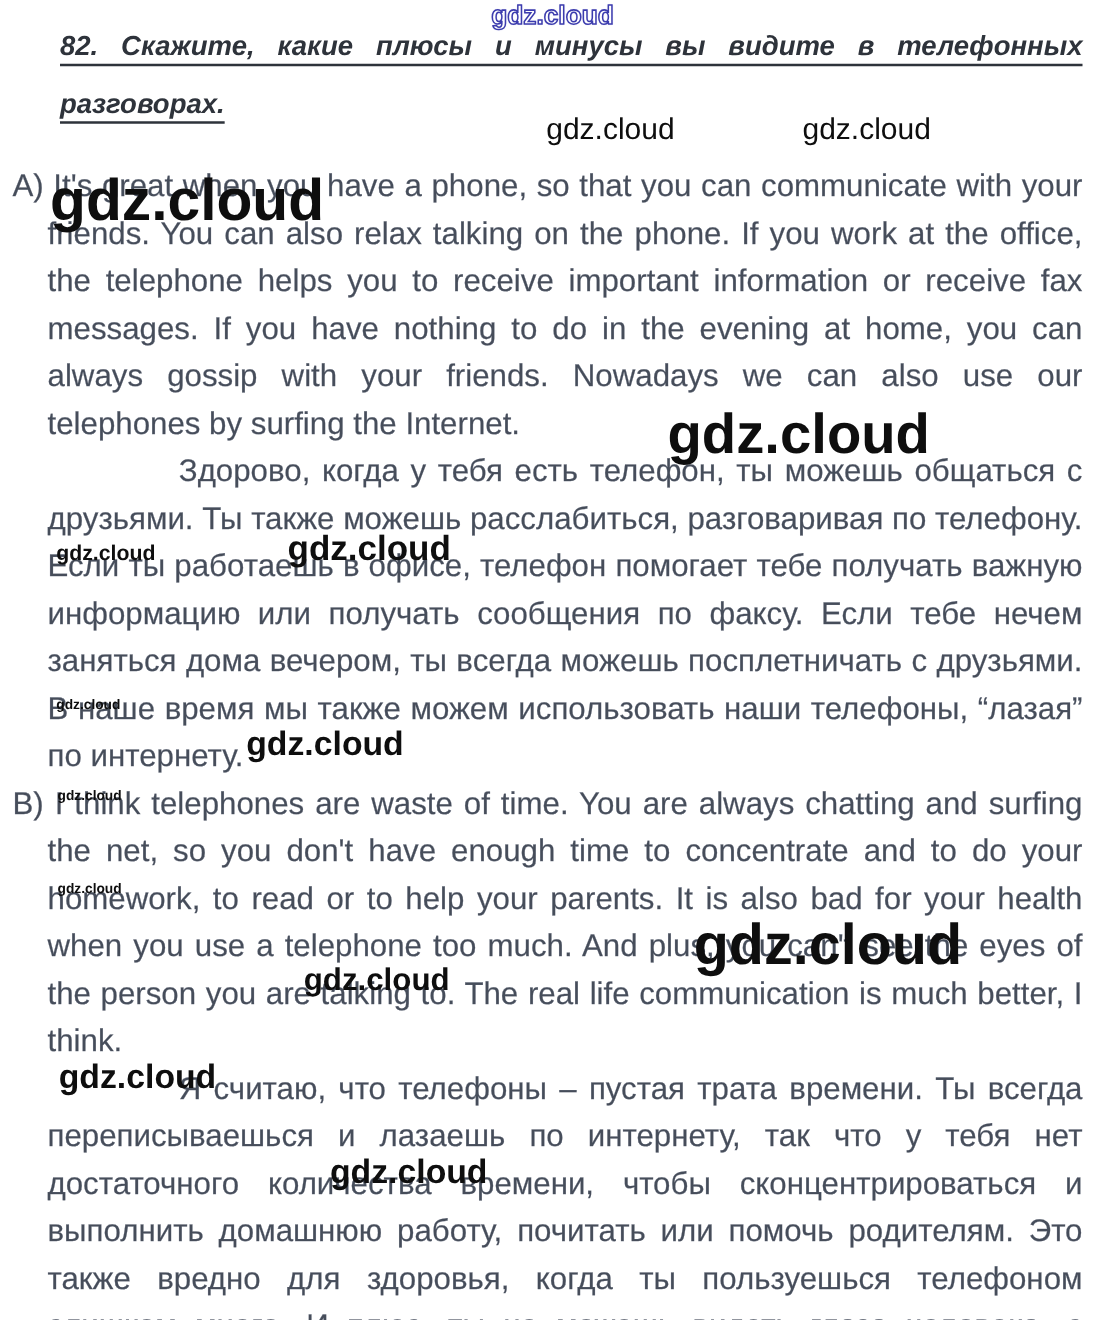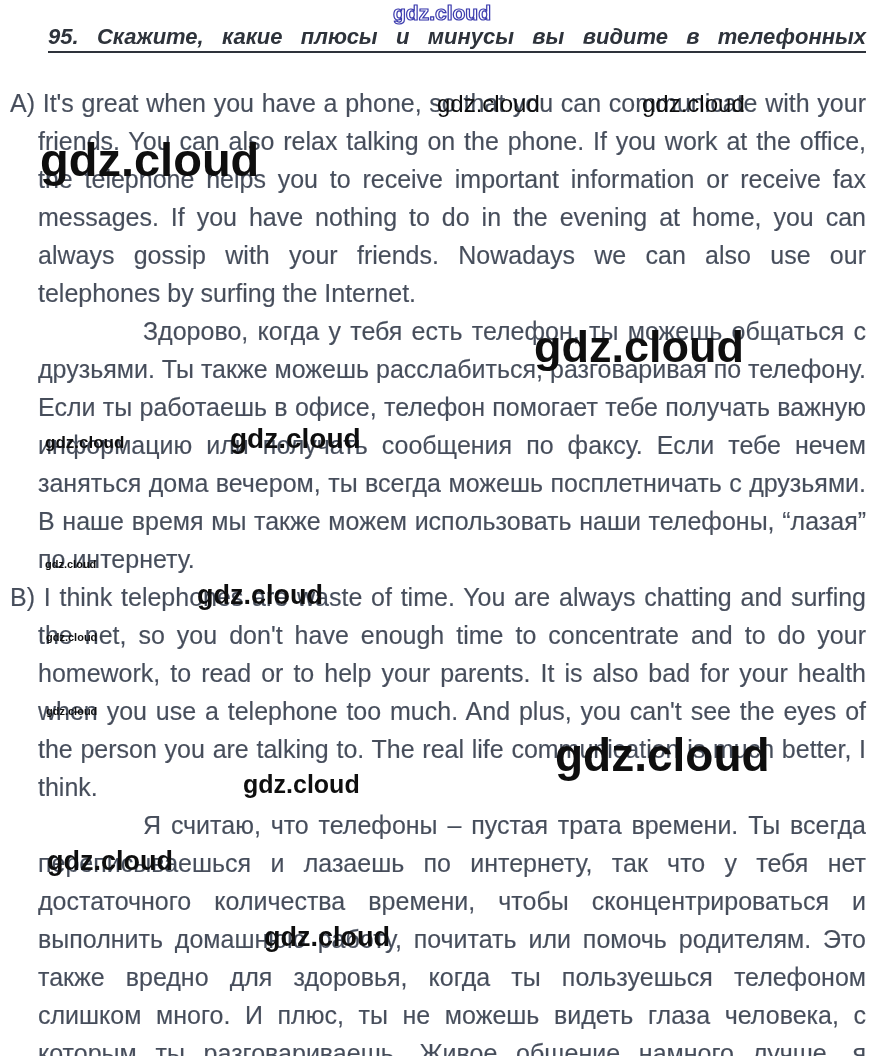--- a/index.html
+++ b/index.html
@@ -80,21 +80,22 @@
   .wm15{top:924px;left:264px;font-size:27px;}
 </style>
 </head>
 <body>
 
 <div class="page">
 
   <div class="content">
 
     <div class="task">
-      <div class="line line1">95. Скажите, какие плюсы и минусы вы видите в телефонных</div>
+      <div class="line line1">82. Скажите, какие плюсы и минусы вы видите в телефонных</div>
+      <div><span class="line line2">разговорах.</span></div>
     </div>
 
     <div class="bodytext">
       <div class="para hang">A) It's great when you have a phone, so that you can communicate with your friends. You can also relax talking on the phone. If you work at the office, the telephone helps you to receive important information or receive fax messages. If you have nothing to do in the evening at home, you can always gossip with your friends. Nowadays we can also use our telephones by surfing the Internet.</div>
       <div class="para ru">Здорово, когда у тебя есть телефон, ты можешь общаться с друзьями. Ты также можешь расслабиться, разговаривая по телефону. Если ты работаешь в офисе, телефон помогает тебе получать важную информацию или получать сообщения по факсу. Если тебе нечем заняться дома вечером, ты всегда можешь посплетничать с друзьями. В наше время мы также можем использовать наши телефоны, “лазая” по интернету.</div>
       <div class="para hang">B) I think telephones are waste of time. You are always chatting and surfing the net, so you don't have enough time to concentrate and to do your homework, to read or to help your parents. It is also bad for your health when you use a telephone too much. And plus, you can't see the eyes of the person you are talking to. The real life communication is much better, I think.</div>
       <div class="para ru">Я считаю, что телефоны – пустая трата времени. Ты всегда переписываешься и лазаешь по интернету, так что у тебя нет достаточного количества времени, чтобы сконцентрироваться и выполнить домашнюю работу, почитать или помочь родителям. Это также вредно для здоровья, когда ты пользуешься телефоном слишком много. И плюс, ты не можешь видеть глаза человека, с которым ты разговариваешь. Живое общение намного лучше, я считаю.</div>
     </div>
   </div>
 

